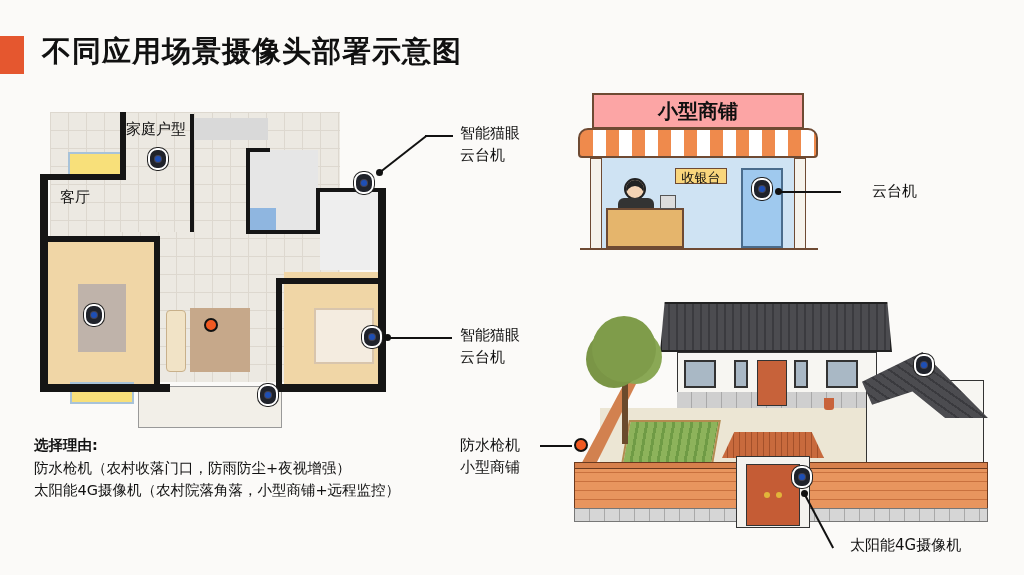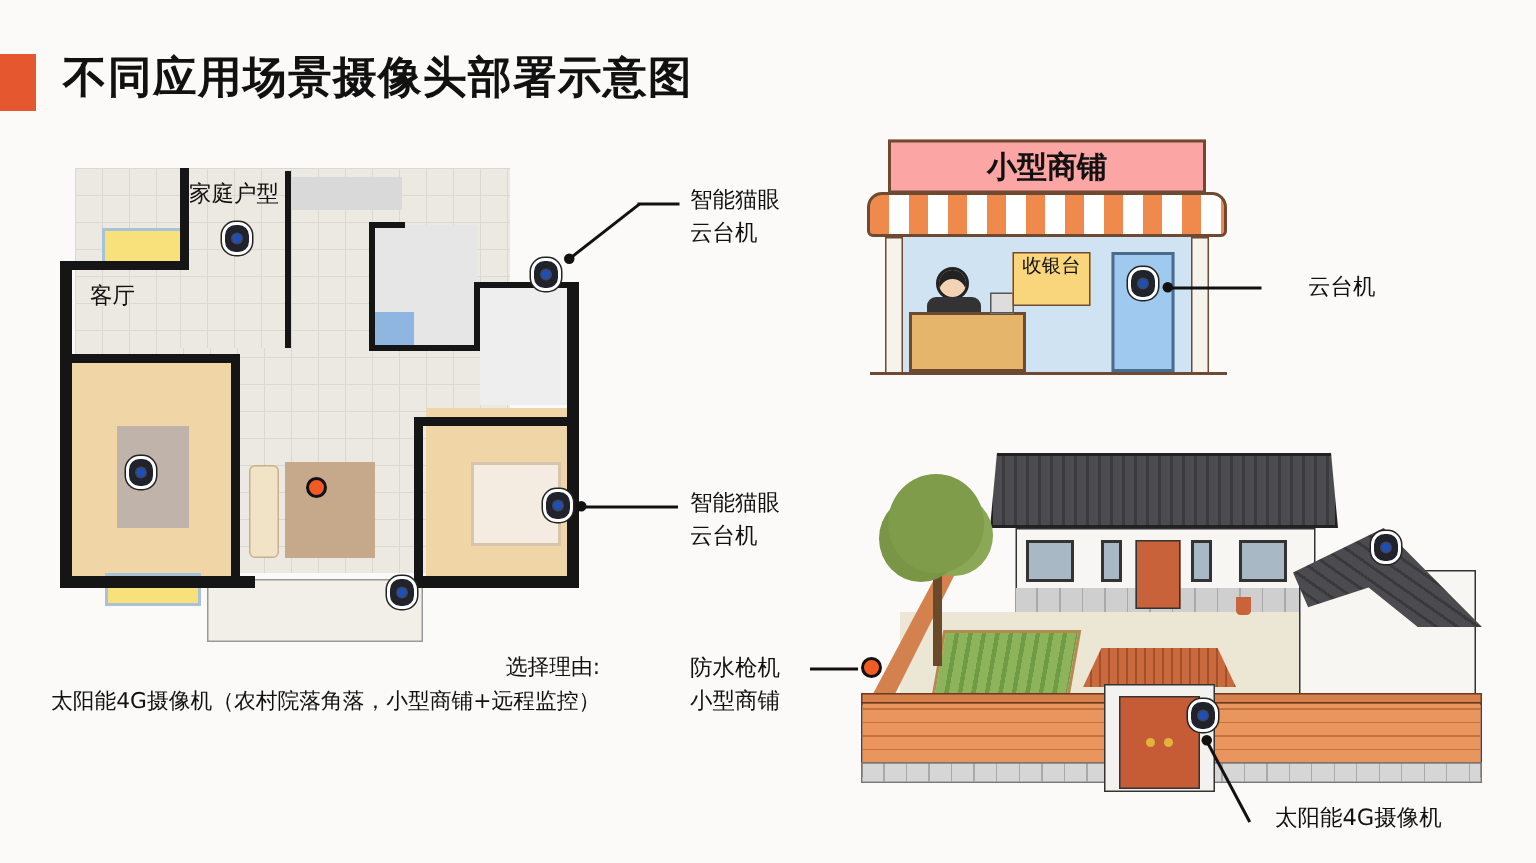--- a/index.html
+++ b/index.html
@@ -16,29 +16,29 @@
   .floor-tile { background-color: #ece9e2; background-image: linear-gradient(#ddd8cf 1px, transparent 1px), linear-gradient(90deg, #ddd8cf 1px, transparent 1px); background-size: 18px 18px; }
   .wood { background: #f0d6a6; }
   .room-label { position: absolute; font-size: 15px; color: #111; }
   .cam { position: absolute; width: 20px; height: 22px; border-radius: 9px; background: #20232b; border: 2px solid #fff; box-shadow: 0 0 0 1px #222; }
   .cam::after { content: ""; position: absolute; left: 5px; top: 6px; width: 6px; height: 6px; border-radius: 50%; background: #1e4fb5; box-shadow: 0 0 0 1px #445; }
   .dot-orange { position: absolute; width: 14px; height: 14px; border-radius: 50%; background: #f15a22; border: 2px solid #111; }
   .leader { position: absolute; background: #111; height: 2px; transform-origin: left center; }
   .pin { position: absolute; width: 7px; height: 7px; border-radius: 50%; background: #111; }
   .callout { position: absolute; font-size: 15px; line-height: 22px; color: #111; }
   .reason { position: absolute; left: 34px; top: 434px; font-size: 14.5px; line-height: 22.5px; color: #111; }
-  .reason .head { font-weight: normal; text-align: right; }
+  .reason .head { font-weight: bold; }
 
   
   .shop-sign { position: absolute; left: 592px; top: 93px; width: 212px; height: 36px; background: #fca5a5; border: 2px solid #6e4a33; font-size: 20px; font-weight: bold; text-align: center; line-height: 32px; }
   .awning { position: absolute; left: 578px; top: 128px; width: 240px; height: 30px; background: repeating-linear-gradient(90deg, #ef8a4c 0 13px, #fff 13px 26px); border: 2px solid #6e4a33; border-radius: 10px 10px 4px 4px; }
   .shop-body { position: absolute; left: 590px; top: 158px; width: 216px; height: 92px; background: #cfe3f3; border: 2px solid #6e4a33; border-top: none; }
   .shop-col { position: absolute; top: 158px; width: 12px; height: 92px; background: #f6f3ec; border: 1px solid #6e4a33; }
   .counter { position: absolute; left: 606px; top: 208px; width: 78px; height: 40px; background: #e5b56c; border: 2px solid #6e4a33; }
-  .cashier-sign { position: absolute; left: 675px; top: 168px; width: 52px; height: 36px; background: #f9d67c; border: 1px solid #6e4a33; font-size: 13px; text-align: center; line-height: 18px; }
+  .cashier-sign { position: absolute; left: 675px; top: 168px; width: 52px; height: 16px; background: #f9d67c; border: 1px solid #6e4a33; font-size: 13px; text-align: center; line-height: 18px; }
   .door { position: absolute; left: 741px; top: 168px; width: 42px; height: 80px; background: #9fc9ee; border: 2px solid #4a6c8c; }
   .ground { position: absolute; left: 580px; top: 248px; width: 238px; height: 2px; background: #6e4a33; }
 
   
   .roof-main { position: absolute; left: 660px; top: 302px; width: 232px; height: 50px; background: repeating-linear-gradient(90deg, #4c4c50 0 6px, #3b3b3f 6px 8px); border: 2px solid #222; clip-path: polygon(2% 0, 98% 0, 100% 100%, 0 100%); }
   .house { position: absolute; left: 677px; top: 352px; width: 200px; height: 56px; background: #f7f6f2; border: 1px solid #333; }
   .house-base { position: absolute; left: 677px; top: 392px; width: 200px; height: 16px; background: repeating-linear-gradient(90deg, #cfcfcf 0 14px, #a9a9a9 14px 15px); }
   .win { position: absolute; background: #a9b8c5; border: 2px solid #333; }
   .house-door { position: absolute; left: 757px; top: 360px; width: 30px; height: 46px; background: #c7623a; border: 1px solid #333; }
   .yard { position: absolute; left: 600px; top: 408px; width: 280px; height: 58px; background: #ece6d4; }
@@ -120,20 +120,21 @@
 
 <div class="pin" style="left:384px;top:334px;"></div>
 <div class="leader" style="left:388px;top:337px;width:64px;"></div>
 <div class="callout" style="left:460px;top:324px;">
   <div>智能猫眼</div>
   <div>云台机</div>
 </div>
 
 <div class="reason">
   <div class="head">选择理由:</div>
+  <div>防水枪机（农村收落门口，防雨防尘+夜视增强）</div>
   <div>太阳能4G摄像机（农村院落角落，小型商铺+远程监控）</div>
 </div>
 
 <div class="shop-body"></div>
 <div class="shop-col" style="left:590px;"></div>
 <div class="shop-col" style="left:794px;"></div>
 <div class="shop-sign">小型商铺</div>
 <div class="awning"></div>
 <div class="abs" style="left:624px;top:178px;width:22px;height:22px;border-radius:50%;background:#f4d3b4;border:2px solid #222;border-top-color:#222;box-shadow:inset 0 6px 0 #222;"></div>
 <div class="abs" style="left:618px;top:198px;width:36px;height:14px;background:#333;border-radius:6px 6px 0 0;"></div>

